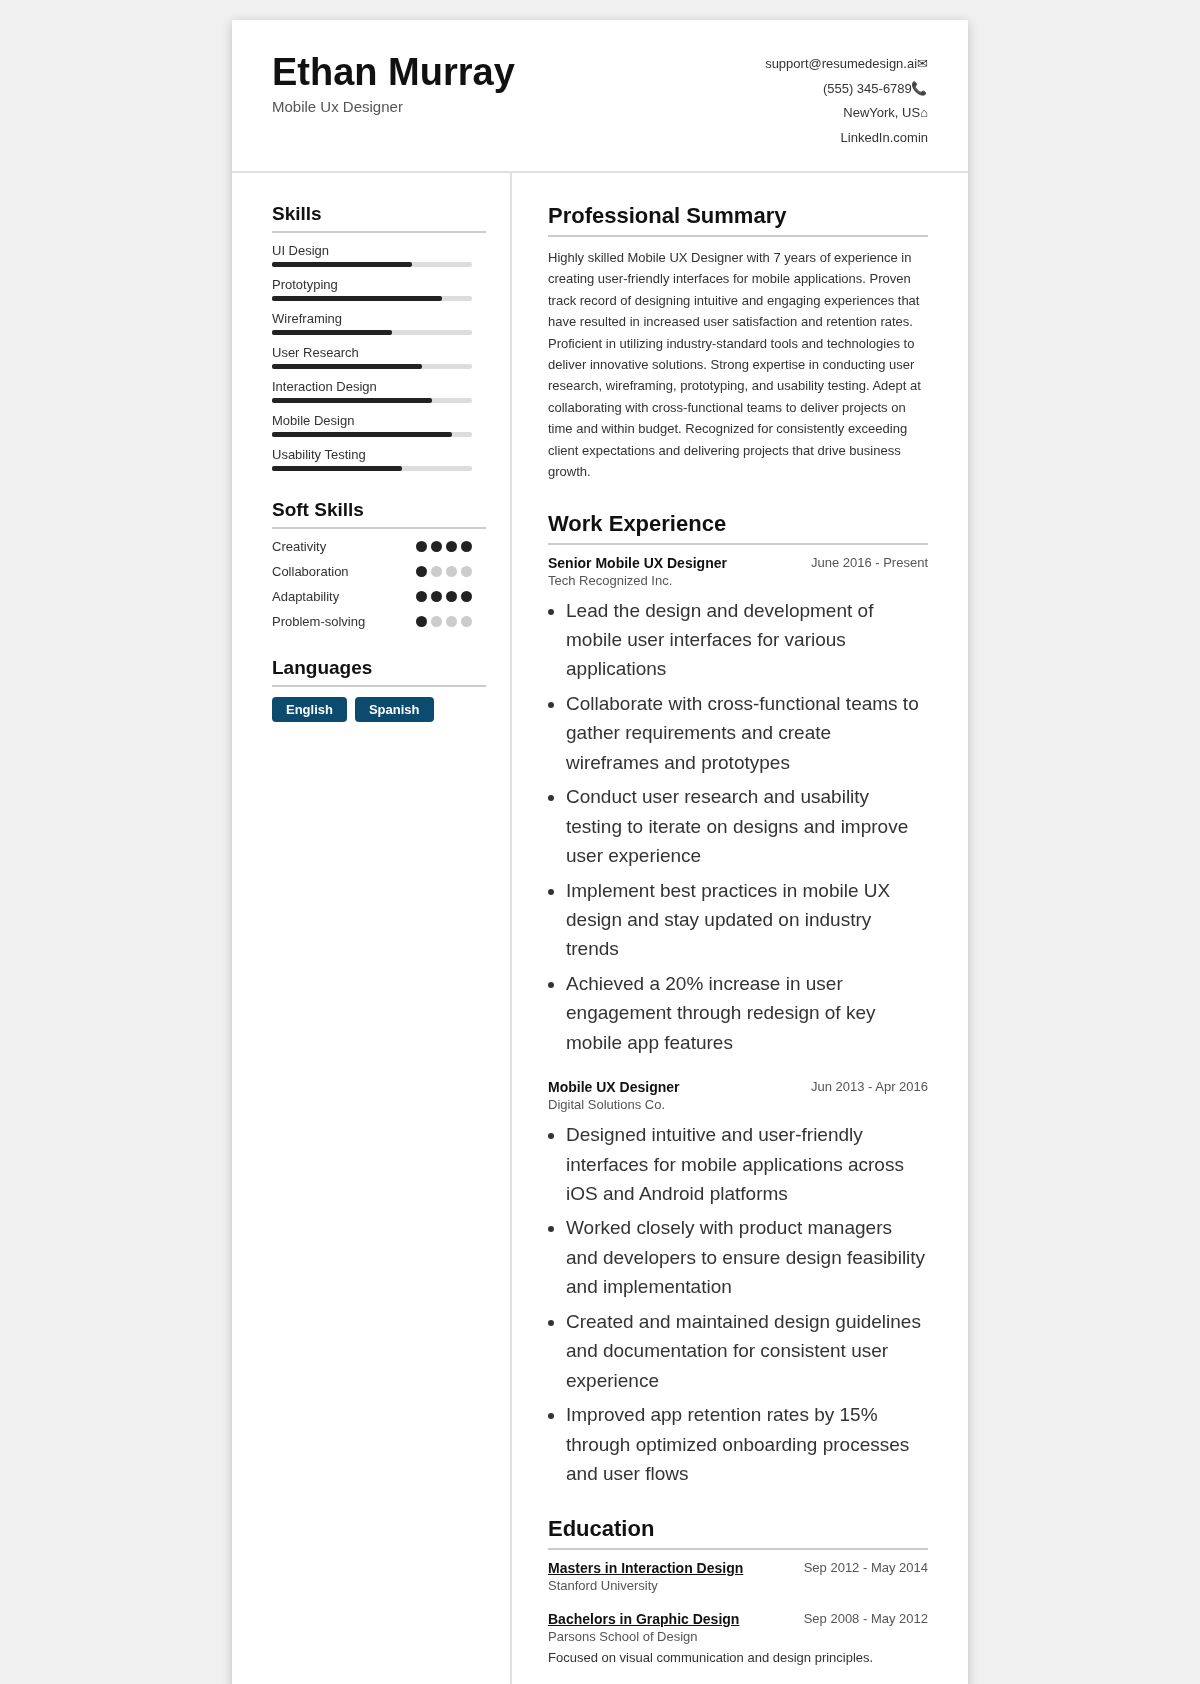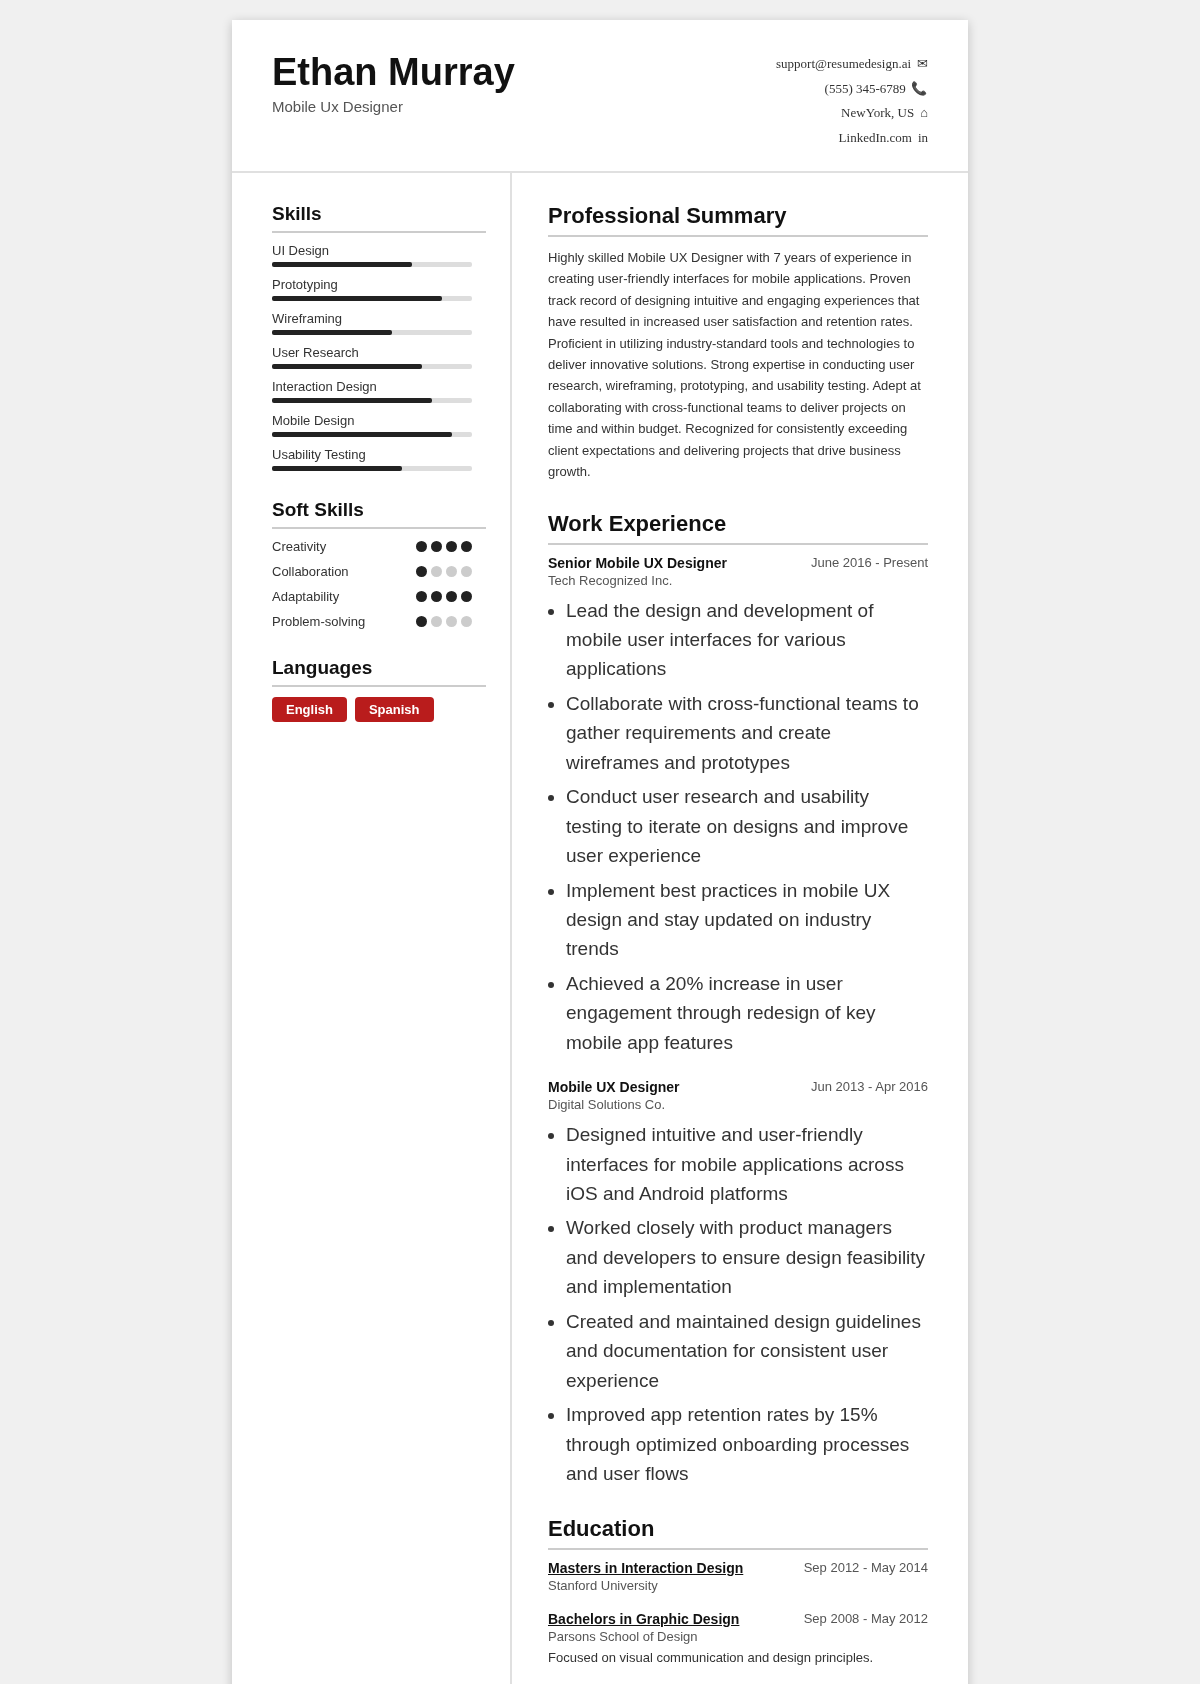--- a/index.html
+++ b/index.html
@@ -38,22 +38,20 @@
     }
     .header-right {
       text-align: right;
       font-size: 13px;
       color: #333;
       line-height: 1.9;
     }
     .header-right .contact-row {
       display: flex;
       justify-content: flex-end;
-      gap: 6px;
-      font-family: Liberation Serif, serif;
     }
     .contact-icon {
       font-size: 13px;
     }
     
     .body {
       display: flex;
       min-height: 1400px;
     }
     
@@ -119,21 +117,21 @@
       background: #ccc;
     }
     
     .lang-tags {
       display: flex;
       gap: 8px;
       flex-wrap: wrap;
       margin-top: 8px;
     }
     .lang-tag {
-      background: #b91c1c;
+      background: #0c4a6e;
       color: #fff;
       padding: 5px 14px;
       border-radius: 4px;
       font-size: 13px;
       font-weight: 600;
     }
     
     .main {
       flex: 1;
       padding: 30px 40px 30px 36px;

